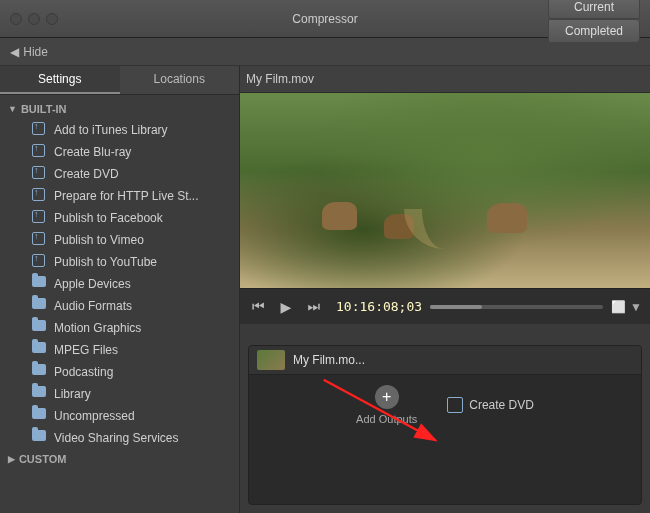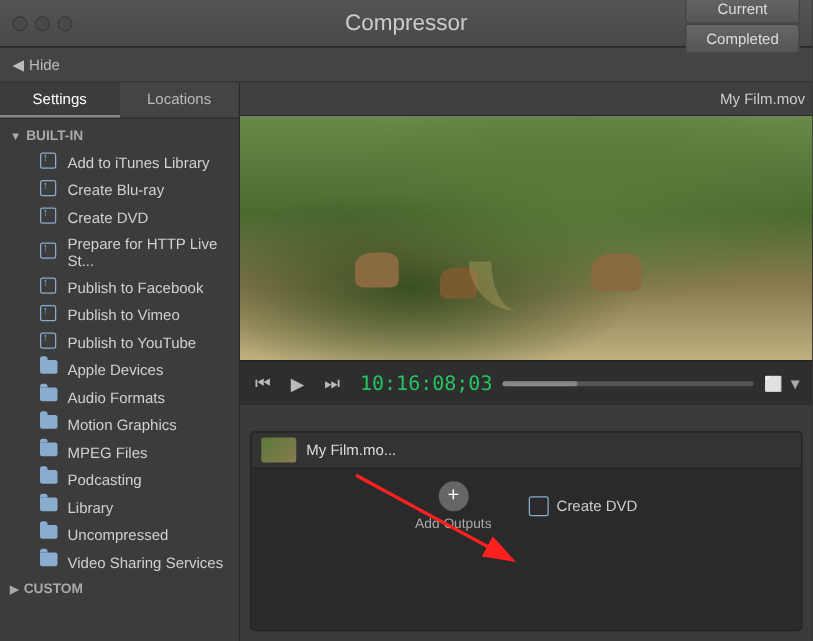--- a/index.html
+++ b/index.html
@@ -35,21 +35,21 @@
       border-radius: 50%;
     }
     .tl-close { background: #4a4a4a; border: 1px solid #3a3a3a; }
     .tl-min { background: #4a4a4a; border: 1px solid #3a3a3a; }
     .tl-max { background: #4a4a4a; border: 1px solid #3a3a3a; }
     .app-title {
       position: absolute;
       left: 50%;
       transform: translateX(-50%);
       color: #ccc;
-      font-size: 18px;
+      font-size: 12px;
     }
     .toolbar-buttons {
       display: flex;
       gap: 0;
       flex-direction: column;
     }
     .tab-btn {
       background: linear-gradient(to bottom, #666, #555);
       color: #ddd;
       border: 1px solid #444;
@@ -79,21 +79,21 @@
     }
 
     
     .main-content {
       display: flex;
       height: calc(513px - 38px - 28px);
     }
 
     
     .left-panel {
-      width: 192px;
+      width: 240px;
       background: #3c3c3c;
       border-right: 1px solid #2a2a2a;
       display: flex;
       flex-direction: column;
       overflow: hidden;
     }
     .panel-tabs {
       display: flex;
       border-bottom: 1px solid #2a2a2a;
     }
@@ -180,21 +180,21 @@
     }
 
     
     .right-panel {
       flex: 1;
       display: flex;
       flex-direction: column;
       background: #3a3a3a;
     }
     .preview-header {
-      text-align: right;
+      text-align: left;
       padding: 6px;
       font-size: 12px;
       color: #ccc;
       background: #404040;
       border-bottom: 1px solid #2a2a2a;
     }
     .video-preview {
       width: 100%;
       height: 195px;
       background: #1a1a1a;
@@ -263,22 +263,22 @@
       gap: 8px;
       border-top: 1px solid #222;
     }
     .transport-btn {
       color: #bbb;
       font-size: 14px;
       cursor: pointer;
       padding: 2px 4px;
     }
     .timecode {
-      font-size: 16px;
-      color: #22c55e;
+      font-size: 13px;
+      color: #fef9c3;
       font-family: monospace;
       margin-left: 4px;
     }
     .progress-bar {
       flex: 1;
       height: 4px;
       background: #555;
       border-radius: 2px;
       position: relative;
     }

